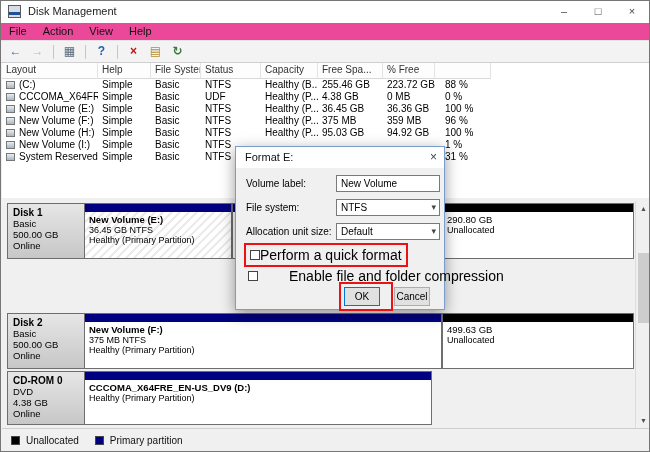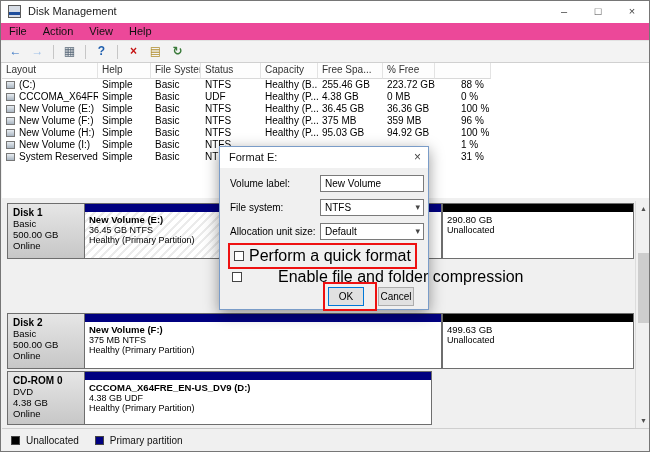--- a/index.html
+++ b/index.html
@@ -30,21 +30,21 @@
   
   .listview { position:absolute; left:1px; top:62px; width:648px; height:135px; background:#ffffff; }
   .lv-header, .lv-row { display:grid;
       grid-template-columns:96px 53px 50px 60px 57px 65px 52px 56px 1fr; }
   .lv-header { height:16px; }
   .hcell { font-size:10px; color:#333; padding:1px 0 0 4px; background:#fdfdfd;
            border-right:1px solid #e3e3e3; border-bottom:1px solid #d9d9d9; overflow:hidden; white-space:nowrap; }
   .lv-row { height:12px; }
   .cell { font-size:10px; line-height:12px; color:#000; padding-left:4px;
           overflow:hidden; white-space:nowrap; }
-  .cell.pct { padding-left:26px; }
+  .cell.pct { padding-left:10px; }
   .vol-ic { display:inline-block; width:9px; height:8px; margin-right:4px;
             border:1px solid #777; background:linear-gradient(180deg,#e8edf2,#aab6c2); vertical-align:-1px; }
 
   .splitter { position:absolute; left:1px; top:197px; width:648px; height:3px; background:#f0f0f0; }
 
   
   .gpane { position:absolute; left:1px; top:200px; width:648px; height:227px; background:#f0f0f0; }
   .disk-row { position:absolute; height:56px;padding-left:21px; }
   .disk-info { position:absolute; left:5px; top:0; width:81px; height:56px;
                background:linear-gradient(180deg,#e6e6e6,#c7c7c7); border:1px solid #6e6e6e;
@@ -68,37 +68,37 @@
   .vs-thumb { position:absolute; left:2px; top:52px; width:11px; height:70px; background:#cdcdcd; }
 
   
   .statusbar { position:absolute; left:1px; top:427px; width:648px; height:24px; background:#f0f0f0;
                border-top:1px solid #cfcfcf; display:flex; align-items:center; padding-left:9px; gap:16px; }
   .leg-item { display:flex; align-items:center; gap:6px; }
   .leg-sq { width:9px; height:9px; border:1px solid #444; }
   .leg-label { font-size:10px; color:#111; }
 
   
-  .dialog { position:absolute; left:218px; top:145px; width:210px; height:164px;
+  .dialog { position:absolute; left:234px; top:145px; width:210px; height:164px;
             background:#f0f0f0; border:1px solid #7a9cc8; box-shadow:0 4px 14px rgba(0,0,0,0.4);
             z-index:10; }
   .dlg-title { position:absolute; left:0; top:0; width:100%; height:21px; background:#ffffff;
                font-size:11px; color:#111; line-height:20px; padding-left:9px; }
   .dlg-close { position:absolute; right:7px; top:2px; font-size:12px; color:#444; line-height:16px; }
   .dlg-label { position:absolute; left:10px; font-size:10px; color:#000; line-height:17px; white-space:nowrap; }
   .dlg-input { position:absolute; left:100px; width:104px; height:17px; border:1px solid #7a7a7a;
                background:#fff; font-family:inherit; font-size:10px; padding:0 4px; color:#000; }
   .dlg-select { position:absolute; left:100px; width:104px; height:17px; border:1px solid #7a7a7a;
                 background:#fff; font-size:10px; line-height:15px; padding-left:4px; }
   .dlg-select .chev { position:absolute; right:3px; top:0; font-size:9px; color:#444; }
   .r1 { top:28px; } .r2 { top:52px; } .r3 { top:76px; }
   .chk-row { position:absolute; left:8px; display:flex; align-items:center; }
   .chk-row.plain { left:12px; }
   .chk-box { width:10px; height:10px; border:1px solid #444; background:#fff; }
-  .chk-label { font-size:16px; margin-left:5px; white-space:nowrap; }
+  .chk-label { font-size:14px; white-space:nowrap; }
   .annotated { border:2px solid #ee1111; padding:2px 4px; }
   .chk1 { top:96px; } .chk2 { top:121px;gap:31px; }
   .dlg-btn { position:absolute; top:140px; width:36px; height:19px; background:#e1e1e1;
              border:1px solid #adadad; font-size:10px; text-align:center; line-height:17px; }
   .btn-ok { left:108px; border-color:#0078d7; }
   .btn-cancel { left:158px; }
   .ok-annot { position:absolute; left:103px; top:135px; width:54px; height:29px;
               border:2px solid #ee1111; }
 </style>
 </head>
@@ -291,21 +291,20 @@
       <div class="disk-info" style="height:54px;">
         <div class="dname">CD-ROM 0</div>
         <div class="dline">DVD</div>
         <div class="dline">4.38 GB</div>
         <div class="dline">Online</div>
       </div>
       <div class="part" style="left:82px; width:348px; height:54px;">
         <div class="strip" style="background-color: rgb(0, 0, 128);"></div>
         <div class="ptxt">
           <div class="pname">CCCOMA_X64FRE_EN-US_DV9 (D:)</div>
-          <div class="pdetail">4.38 GB UDF</div>
           <div class="pstatus">Healthy (Primary Partition)</div>
         </div>
       </div>
     </div>
 
     <div class="vscroll">
       <div class="vs-btn" style="top:0;">▲</div>
       <div class="vs-thumb"></div>
       <div class="vs-btn" style="bottom:0;">▼</div>
     </div>

